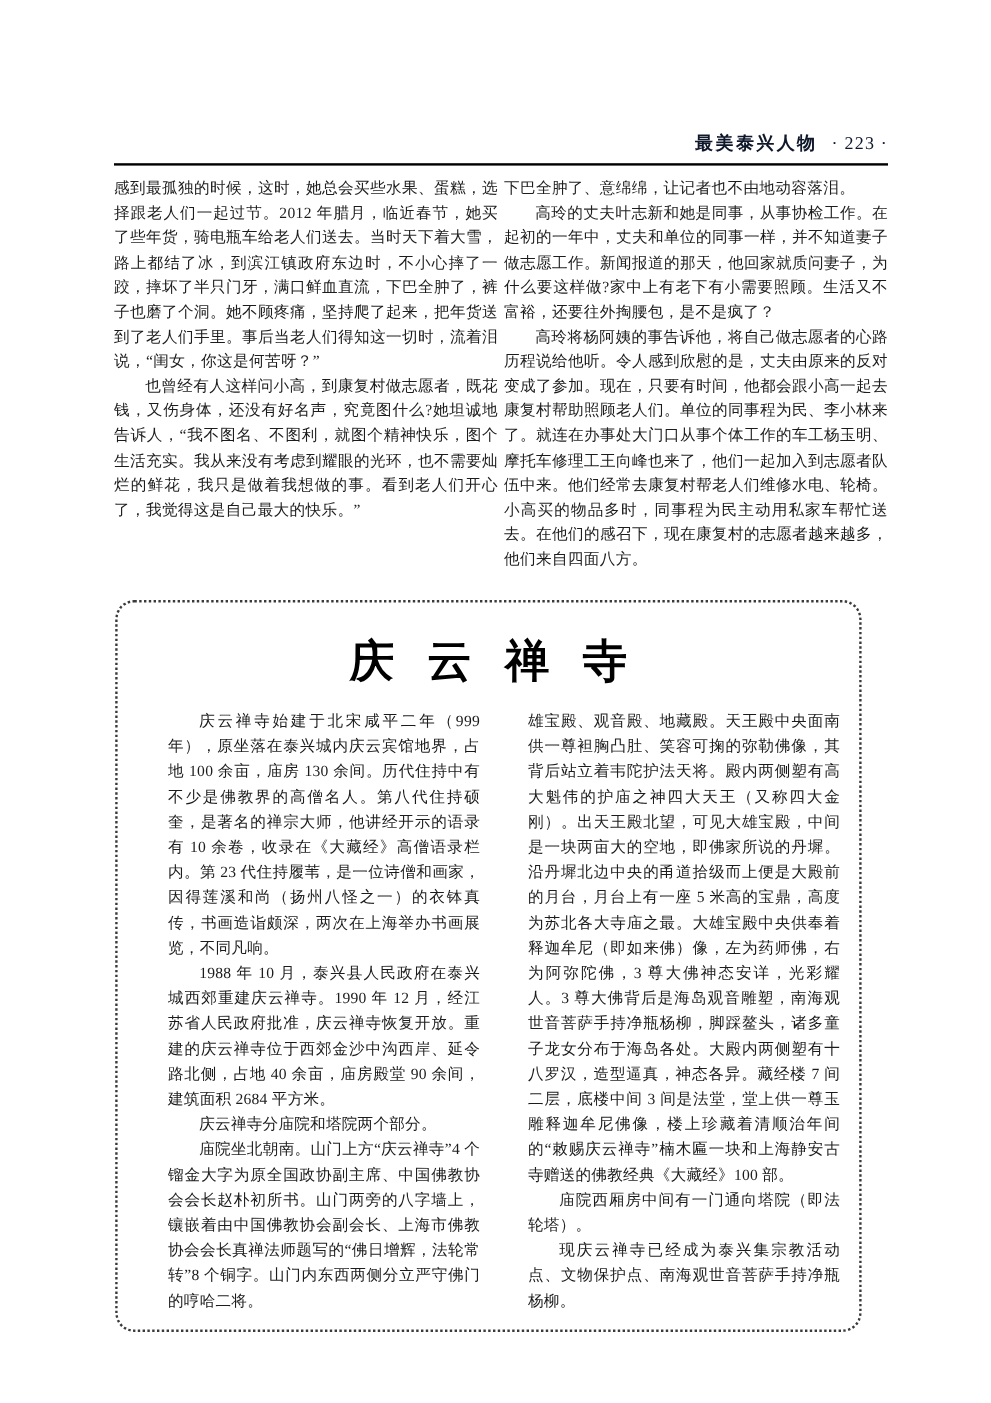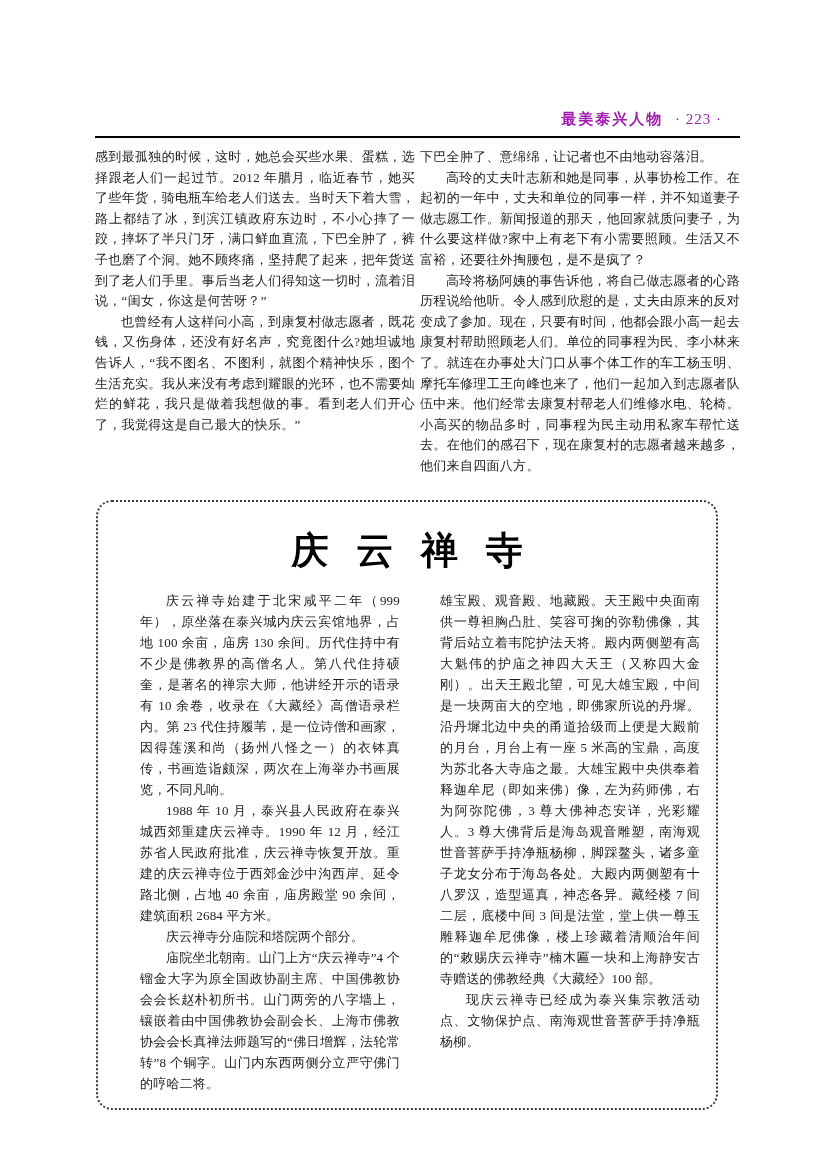--- a/index.html
+++ b/index.html
@@ -8,23 +8,23 @@
     background:#ffffff;
     font-family:"Liberation Serif","DejaVu Serif",serif;
     color:#1c1c1c;
     position:relative;
     overflow:hidden;
   }
   .page{position:absolute;inset:0;}
 
   
   .header{
-    position:absolute;top:110px;right:104px;
+    position:absolute;top:110px;right:86px;
     font-size:15px;font-weight:bold;letter-spacing:2px;
-    color:#a21caf;
+    color:#0f172a;
   }
   .header .pageno{font-weight:normal;letter-spacing:1px;margin-left:6px;}
   .header-rule{
     position:absolute;top:136px;left:95px;width:645px;height:1.5px;
     background:#000;
   }
 
   
   .article{
     position:absolute;top:147px;left:95px;width:645px;
@@ -94,18 +94,19 @@
     <h1 class="box-title">庆云禅寺</h1>
     <div class="box-cols">
       <div class="col">
           <p class="para indent">庆云禅寺始建于北宋咸平二年（999 年），原坐落在泰兴城内庆云宾馆地界，占地 100 余亩，庙房 130 余间。历代住持中有不少是佛教界的高僧名人。第八代住持硕奎，是著名的禅宗大师，他讲经开示的语录有 10 余卷，收录在《大藏经》高僧语录栏内。第 23 代住持履苇，是一位诗僧和画家，因得莲溪和尚（扬州八怪之一）的衣钵真传，书画造诣颇深，两次在上海举办书画展览，不同凡响。</p>
           <p class="para indent">1988 年 10 月，泰兴县人民政府在泰兴城西郊重建庆云禅寺。1990 年 12 月，经江苏省人民政府批准，庆云禅寺恢复开放。重建的庆云禅寺位于西郊金沙中沟西岸、延令路北侧，占地 40 余亩，庙房殿堂 90 余间，建筑面积 2684 平方米。</p>
           <p class="para indent">庆云禅寺分庙院和塔院两个部分。</p>
           <p class="para indent">庙院坐北朝南。山门上方“庆云禅寺”4 个镏金大字为原全国政协副主席、中国佛教协会会长赵朴初所书。山门两旁的八字墙上，镶嵌着由中国佛教协会副会长、上海市佛教协会会长真禅法师题写的“佛日增辉，法轮常转”8 个铜字。山门内东西两侧分立严守佛门的哼哈二将。</p>
         </div>
       <div class="col">
           <p class="para">雄宝殿、观音殿、地藏殿。天王殿中央面南供一尊袒胸凸肚、笑容可掬的弥勒佛像，其背后站立着韦陀护法天将。殿内两侧塑有高大魁伟的护庙之神四大天王（又称四大金刚）。出天王殿北望，可见大雄宝殿，中间是一块两亩大的空地，即佛家所说的丹墀。沿丹墀北边中央的甬道拾级而上便是大殿前的月台，月台上有一座 5 米高的宝鼎，高度为苏北各大寺庙之最。大雄宝殿中央供奉着释迦牟尼（即如来佛）像，左为药师佛，右为阿弥陀佛，3 尊大佛神态安详，光彩耀人。3 尊大佛背后是海岛观音雕塑，南海观世音菩萨手持净瓶杨柳，脚踩鳌头，诸多童子龙女分布于海岛各处。大殿内两侧塑有十八罗汉，造型逼真，神态各异。藏经楼 7 间二层，底楼中间 3 间是法堂，堂上供一尊玉雕释迦牟尼佛像，楼上珍藏着清顺治年间的“敕赐庆云禅寺”楠木匾一块和上海静安古寺赠送的佛教经典《大藏经》100 部。</p>
+          <p class="para indent">庙院西厢房中间有一门通向塔院（即法轮塔）。</p>
           <p class="para indent">现庆云禅寺已经成为泰兴集宗教活动点、文物保护点、南海观世音菩萨手持净瓶杨柳。</p>
         </div>
     </div>
   </div>
 
 </div>
 
 </body></html>

